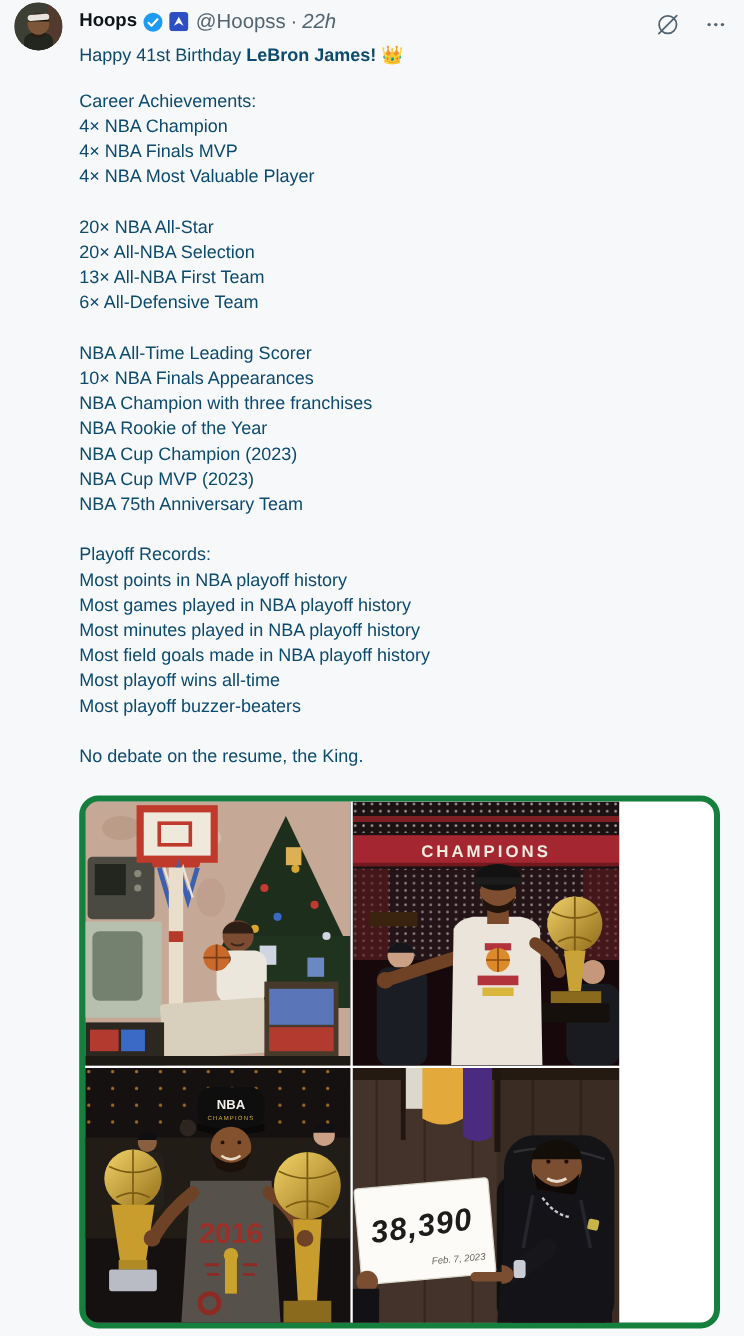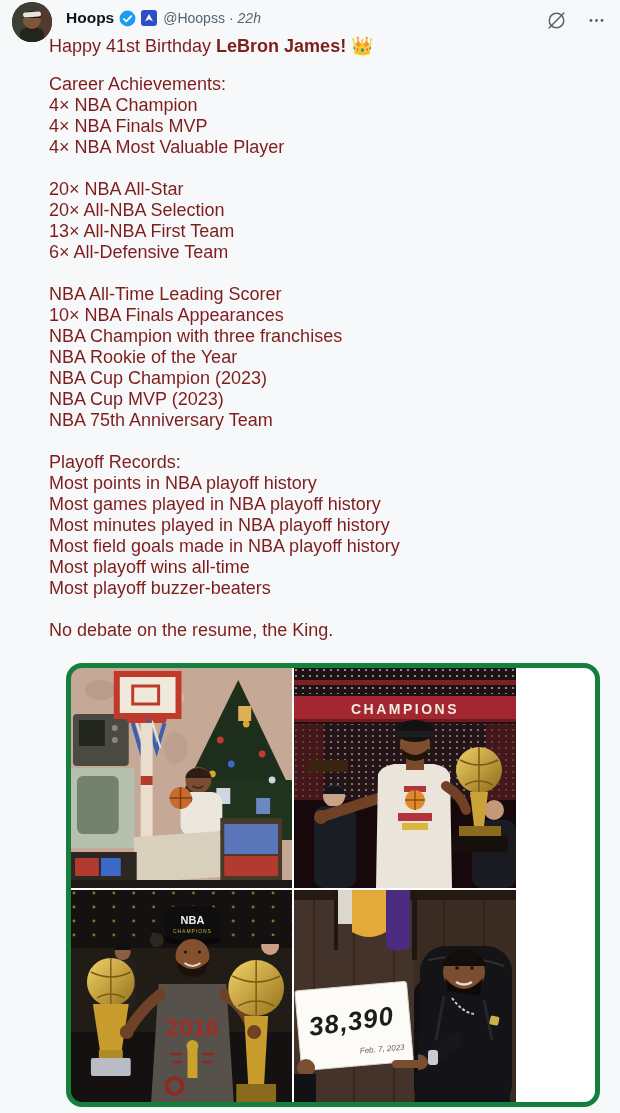--- a/index.html
+++ b/index.html
@@ -16,33 +16,33 @@
   }
   .avatar svg { display:block; width:100%; height:100%; }
 
   .header-row {
     position:absolute; left:66px; top:7px; right:80px;
     display:flex; align-items:center; gap:4px; height:22px;
     white-space:nowrap;
   }
   .author-name { font-weight:bold; font-size:15.5px; color:#0f1419; cursor:pointer; }
   .badge { display:inline-flex; align-items:center; }
-  .meta { color:#536471; font-size:14px; }
+  .meta { color:#536471; font-size:17px; }
   .meta.handle { margin-left:2px; cursor:pointer; }
   .meta.time { cursor:pointer;font-style:italic; }
 
   .header-actions {
     position:absolute; right:12px; top:8px;
     display:flex; align-items:center; gap:16px;
   }
   .icon-btn { background:none; border:none; padding:2px; cursor:pointer; display:flex; align-items:center; }
 
   .body-text {
-    position:absolute; left:49px; top:36px; width:524px;
-    font-size:18px; line-height:21px; color:#7f1d1d;
+    position:absolute; left:66px; top:36px; width:524px;
+    font-size:15px; line-height:21px; color:#0c4a6e;
   }
   .body-line1 .b { font-weight:bold; }
   .body-rest { white-space:pre-line; margin-top:17px; }
 
   .media-grid {
     position:absolute; left:66px; top:663px; width:534px; height:444px;
     border:5px solid #15803d; border-radius:16px; overflow:hidden;
     display:grid; grid-template-columns:221px 222px; grid-template-rows:220px 220px;
     gap:2px; background:#ffffff;
   }

